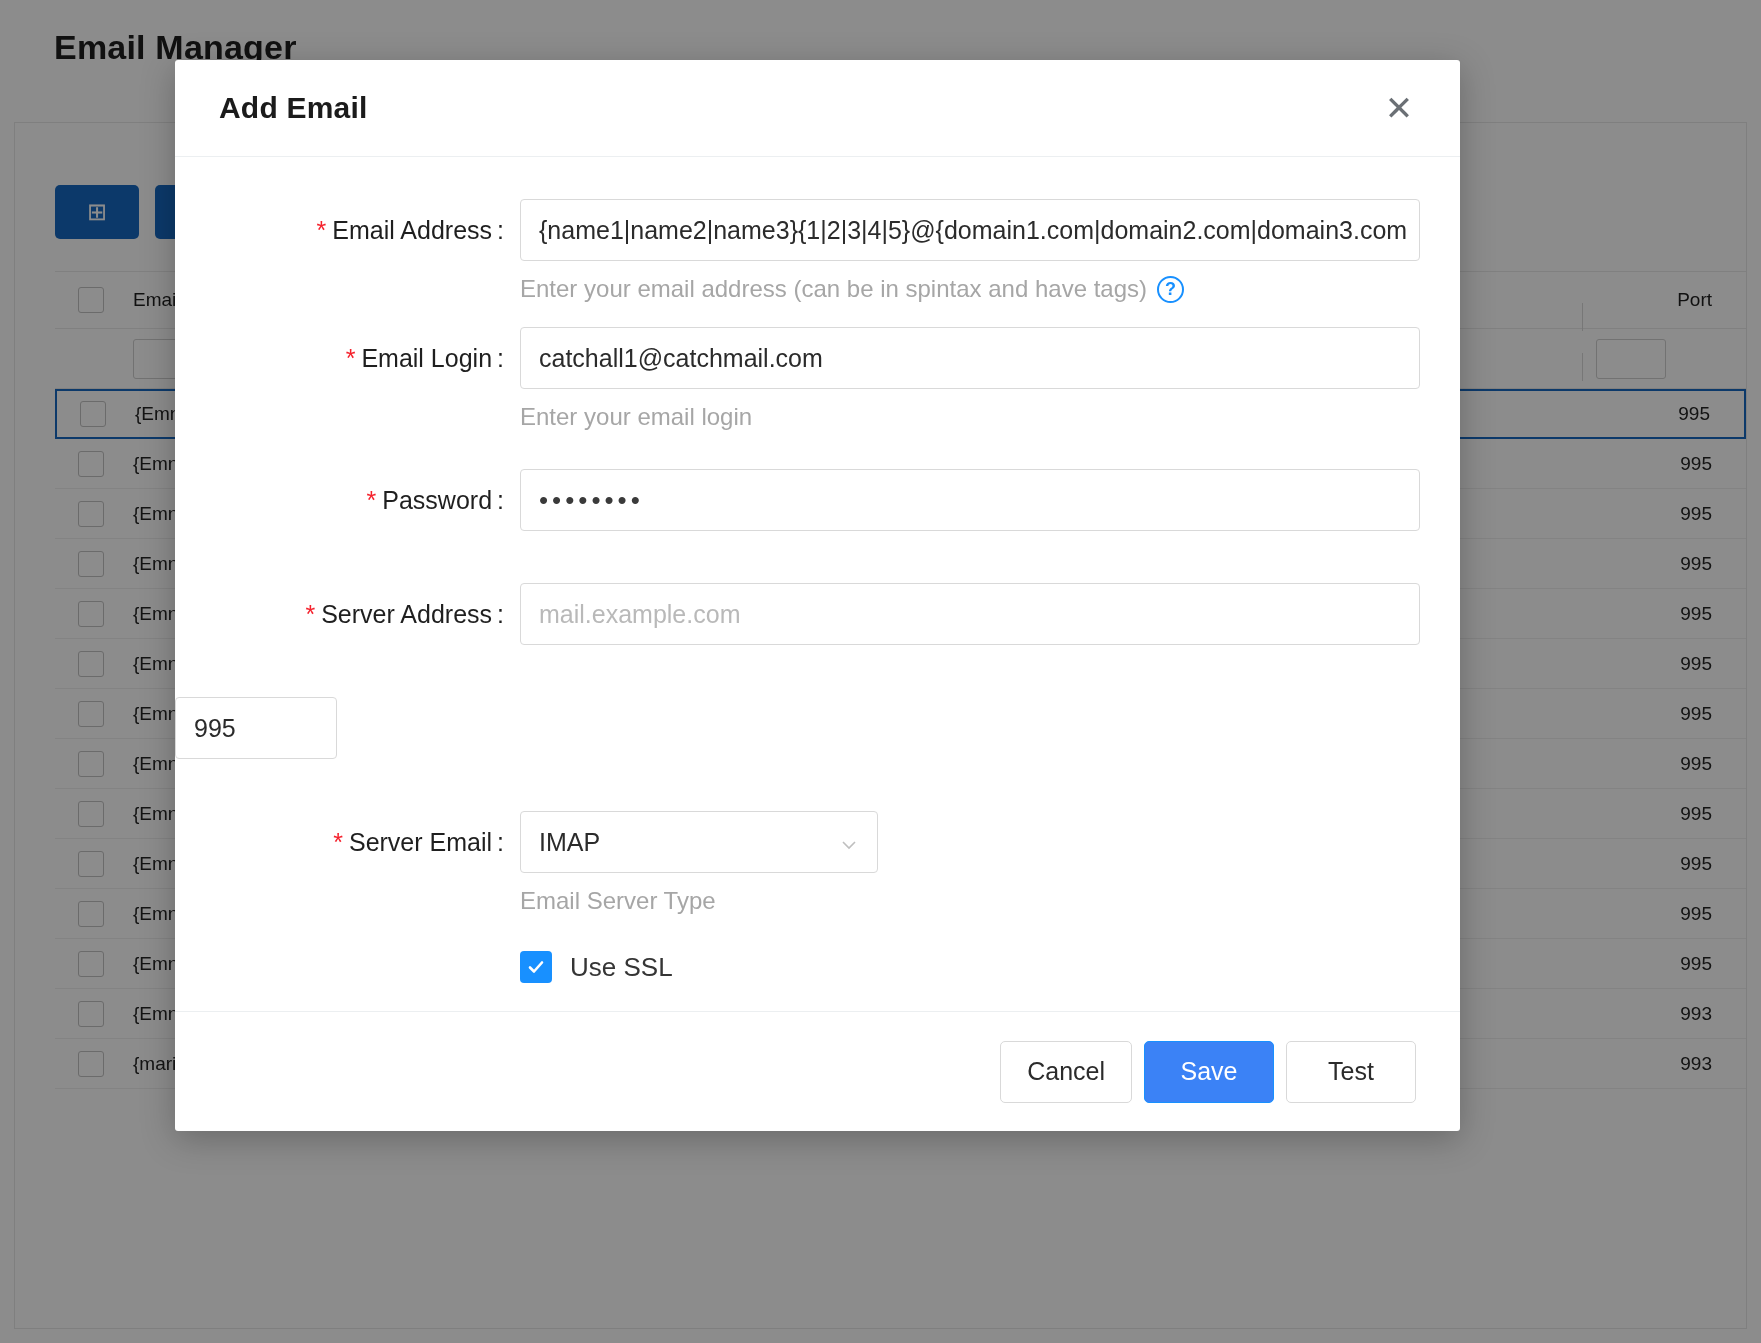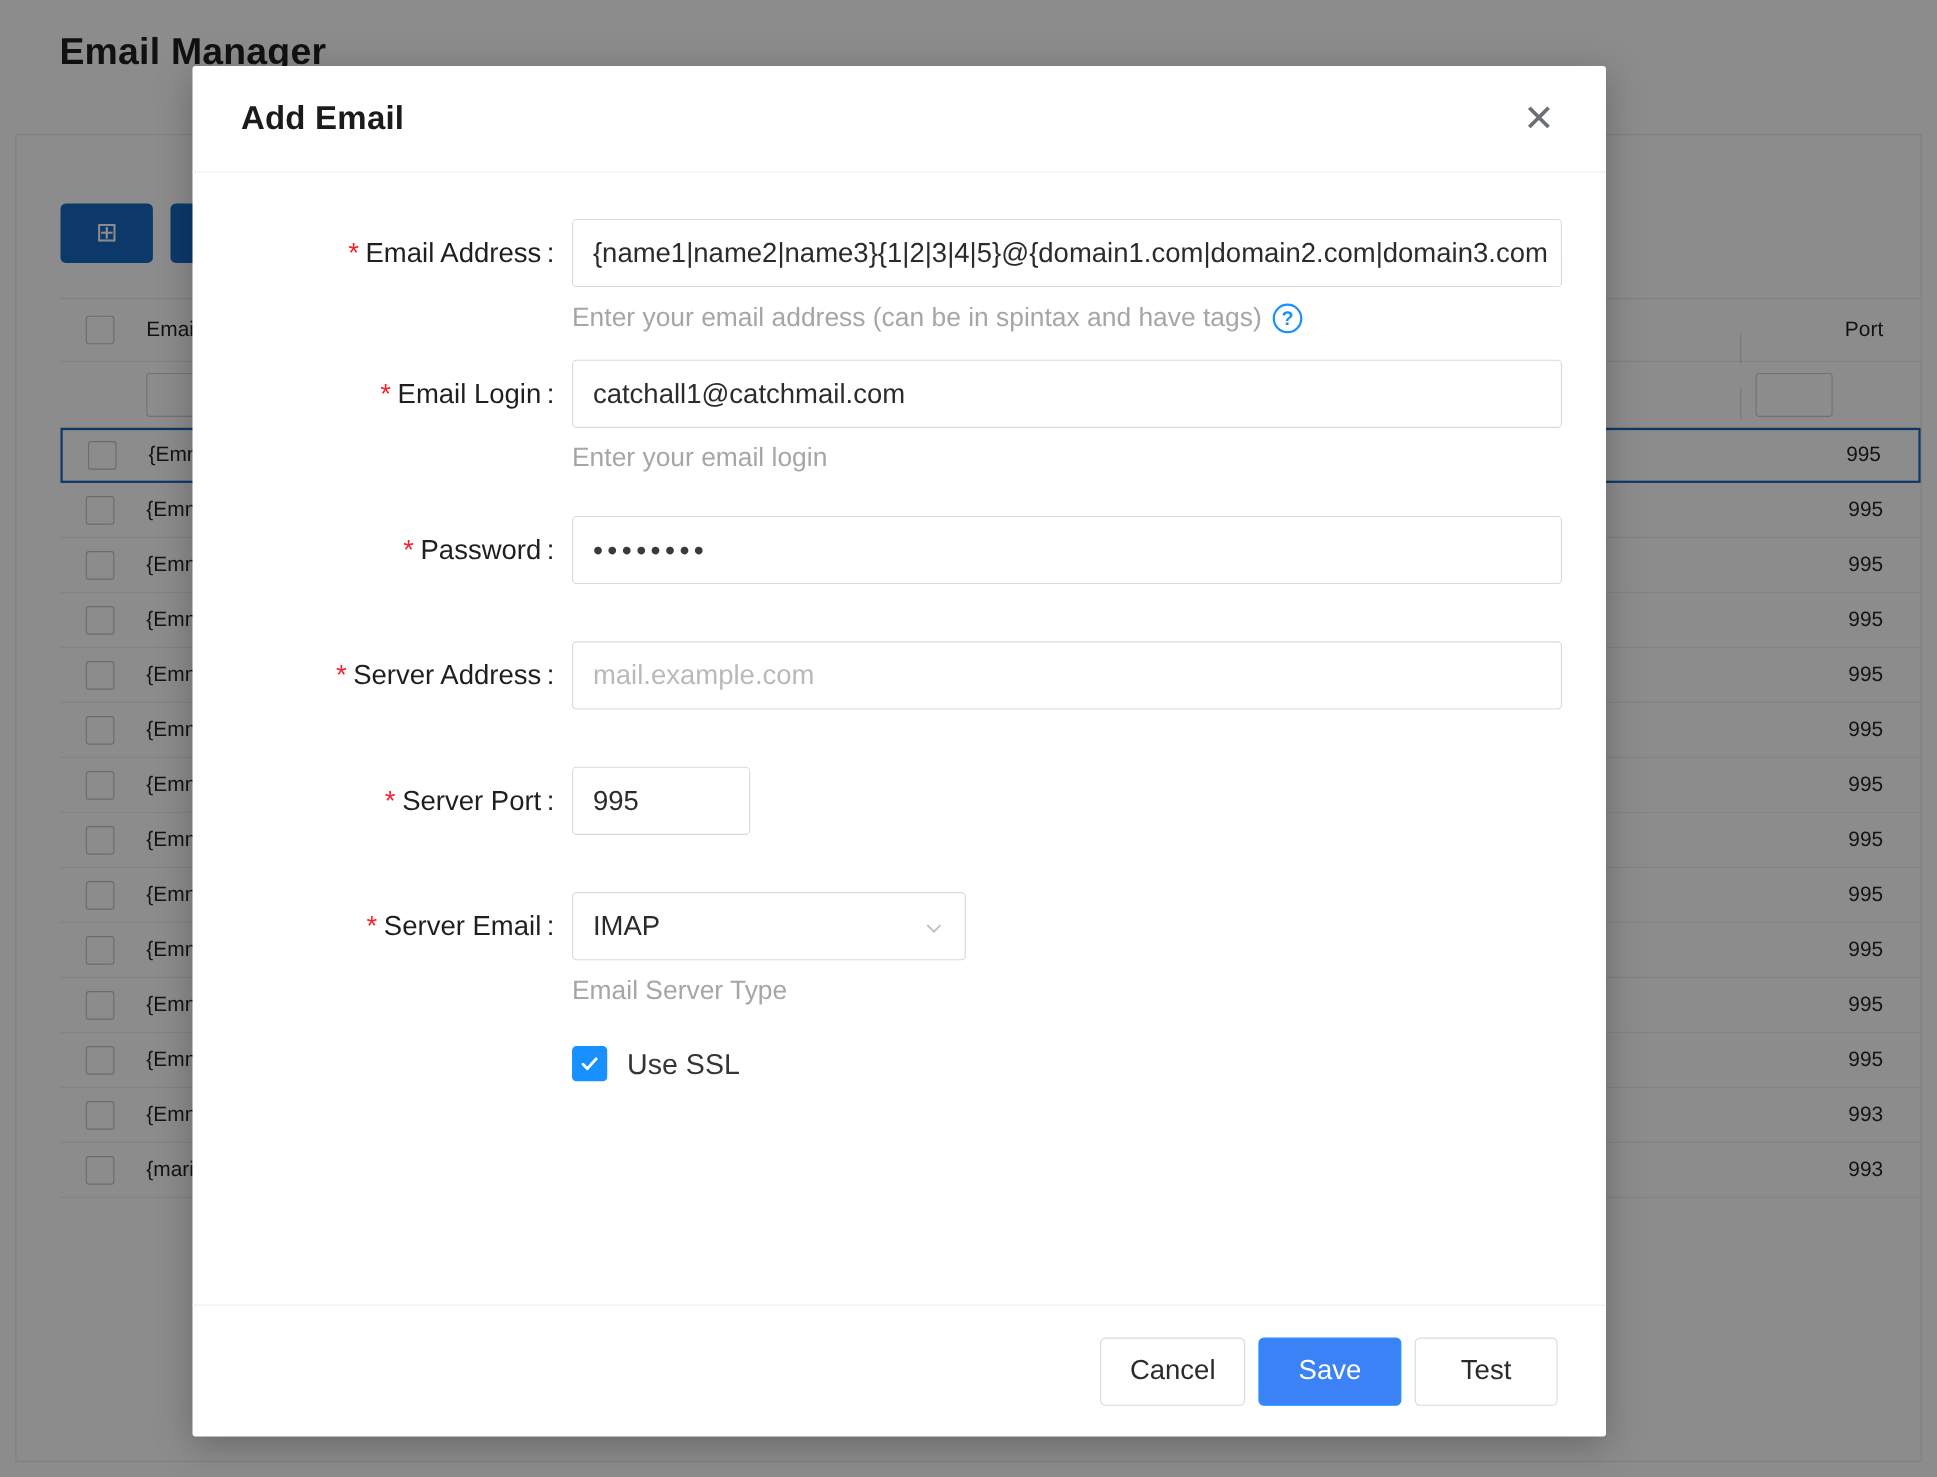--- a/index.html
+++ b/index.html
@@ -56,21 +56,21 @@
   .cell-email { flex:1; padding-left:6px; white-space:nowrap; overflow:hidden; }
   .cell-port { width:150px; text-align:right; padding-right:34px; position:relative; }
 
   
   .overlay {
     position:absolute; inset:0; background:rgba(0,0,0,0.45);
   }
 
   
   .dialog {
-    position:absolute; left:175px; top:60px; width:1285px; height:1246px;
+    position:absolute; left:175px; top:60px; width:1285px; height:1071px;
     background:#ffffff; border-radius:3px;
     box-shadow:0 8px 34px rgba(0,0,0,.25);
     display:flex; flex-direction:column;
   }
   .dlg-head {
     height:97px; border-bottom:1px solid #eceff1;
     display:flex; align-items:center; padding:0 38px 0 44px;
     flex:0 0 auto;
   }
   .dlg-title { font-size:30px; color:#1b1b1b; font-weight:700; letter-spacing:.2px; }
@@ -327,23 +327,20 @@
     <div class="row" style="margin-top:52px;">
       <div class="lbl">
         <span class="req">*</span><span>Server Address</span><span> :</span>
       </div>
       <div class="ctrl">
         <div class="inp w-full ph">mail.example.com</div>
       </div>
     </div>
 
     <div class="row" style="margin-top:52px;">
-      <div class="lbl">
-        <span class="req">*</span><span>Server Port</span><span> :</span>
-      </div>
       <div class="ctrl">
         <div class="inp w-port">995</div>
       </div>
     </div>
 
     <div class="row" style="margin-top:52px;">
       <div class="lbl">
         <span class="req">*</span><span>Server Email</span><span> :</span>
       </div>
       <div class="ctrl">

